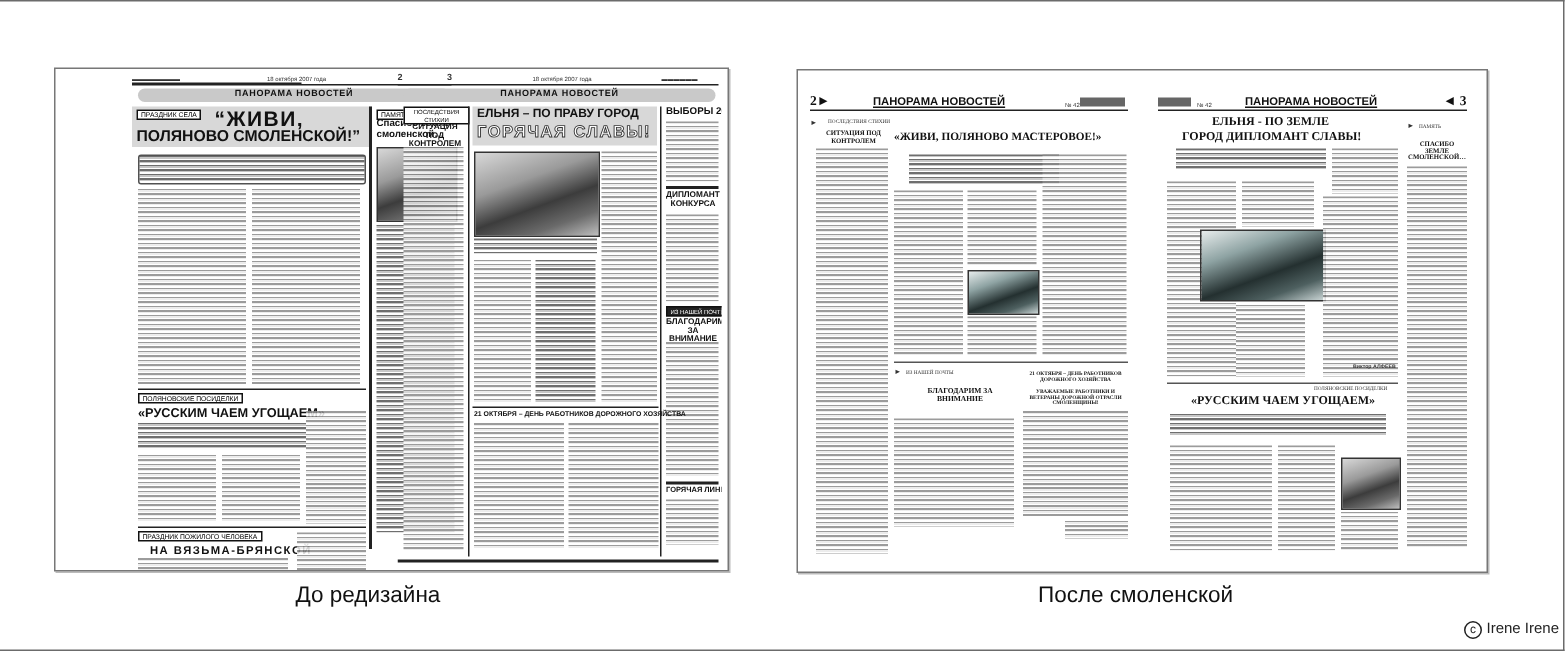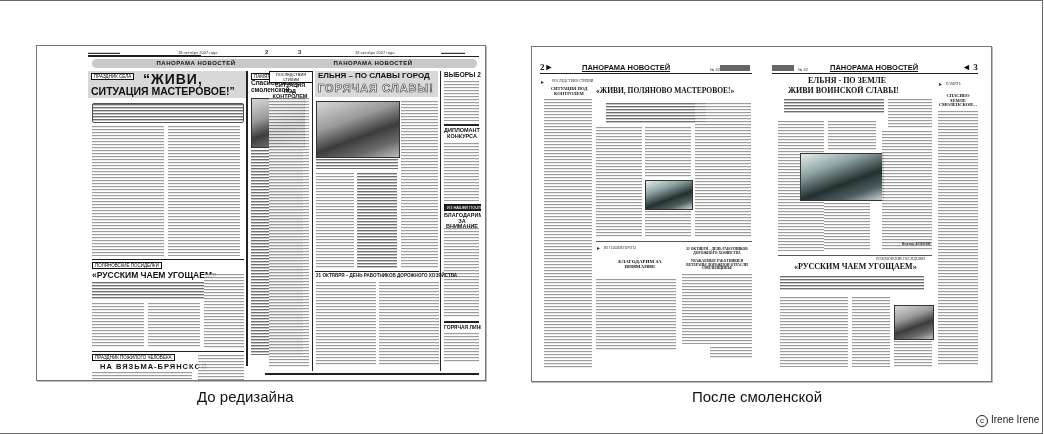--- a/index.html
+++ b/index.html
@@ -38,21 +38,21 @@
     <div class="small" style="left:0;top:4px;">▬▬▬▬▬▬▬▬</div>
     <div class="small" style="left:90px;top:4px;">18 октября 2007 года</div>
     <div class="small" style="left:210px;top:3px;font-size:6px;font-weight:bold;">3</div>
     <div class="rule" style="left:0;top:10px;width:213px;height:1px;"></div>
 
     <div class="banner" style="left:4px;top:13px;width:208px;height:9px;line-height:9px;">ПАНОРАМА НОВОСТЕЙ</div>
 
     <div class="grayhead" style="position:absolute;left:0;top:25px;width:160px;height:27px;"></div>
     <div class="tag" style="left:3px;top:27px;">ПРАЗДНИК СЕЛА</div>
     <div class="h" style="left:55px;top:26px;font-size:14px;letter-spacing:1px;">“ЖИВИ,</div>
-    <div class="h" style="left:3px;top:40px;font-size:10.5px;">СИТУАЦИЯ МАСТЕРОВОЕ!”</div>
+    <div class="h" style="left:3px;top:40px;font-size:10.5px;">ПОЛЯНОВО СМОЛЕНСКОЙ!”</div>
 
     <div class="txt dark" style="left:4px;top:57px;width:150px;height:18px;border:1px solid #333;border-radius:2px;"></div>
     <div class="txt" style="left:4px;top:80px;width:72px;height:130px;"></div>
     <div class="txt" style="left:80px;top:80px;width:72px;height:130px;"></div>
     <div class="rule" style="left:158px;top:25px;width:2px;height:295px;"></div>
 
     <div class="tag" style="left:163px;top:27px;">ПАМЯТЬ</div>
     <div class="h" style="left:163px;top:34px;font-size:6.5px;width:55px;white-space:normal;">Спасибо земле смоленской…</div>
     <div class="photo" style="left:163px;top:52px;width:52px;height:48px;"></div>
     <div class="txt dark" style="left:163px;top:104px;width:52px;height:205px;"></div>
@@ -78,21 +78,21 @@
     <div class="small" style="left:176px;top:4px;">▬▬▬▬▬▬</div>
     <div class="rule" style="left:0;top:10px;width:214px;height:1px;"></div>
     <div class="banner" style="left:4px;top:13px;width:208px;height:9px;line-height:9px;">ПАНОРАМА НОВОСТЕЙ</div>
 
     <div class="tag" style="left:4px;top:25px;font-size:4px;width:38px;white-space:normal;text-align:center;">ПОСЛЕДСТВИЯ СТИХИИ</div>
     <div class="h" style="left:4px;top:37px;font-size:5.5px;width:42px;white-space:normal;text-align:center;">СИТУАЦИЯ ПОД КОНТРОЛЕМ</div>
     <div class="txt" style="left:4px;top:52px;width:40px;height:270px;"></div>
     <div class="rule" style="left:47px;top:25px;width:1px;height:300px;"></div>
 
     <div class="grayhead" style="position:absolute;left:50px;top:25px;width:123px;height:26px;"></div>
-    <div class="h" style="left:53px;top:26px;font-size:8px;">ЕЛЬНЯ – ПО СЛАВЫ ГОРОД</div>
+    <div class="h" style="left:53px;top:26px;font-size:8px;">ЕЛЬНЯ – ПО ПРАВУ ГОРОД</div>
     <div class="h" style="left:53px;top:37px;font-size:11px;color:#fff;-webkit-text-stroke:0.6px #333;letter-spacing:1px;">ГОРЯЧАЯ СЛАВЫ!</div>
     <div class="photo" style="left:51px;top:55px;width:82px;height:55px;"></div>
     <div class="txt dark" style="left:51px;top:113px;width:82px;height:10px;"></div>
     <div class="txt" style="left:51px;top:127px;width:38px;height:95px;"></div>
     <div class="txt dark" style="left:92px;top:127px;width:40px;height:95px;"></div>
     <div class="txt" style="left:136px;top:55px;width:37px;height:167px;"></div>
     <div class="rule" style="left:175px;top:25px;width:1px;height:300px;"></div>
 
     <div class="h" style="left:179px;top:26px;font-size:6.5px;">ВЫБОРЫ 2007</div>
     <div class="txt" style="left:179px;top:35px;width:35px;height:40px;"></div>
@@ -148,21 +148,21 @@
   </div>
 
   <div class="page" style="left:240px;width:214px;">
     <div class="rule" style="left:0;top:18px;width:22px;height:6px;background:#666;"></div>
     <div class="small" style="left:26px;top:20px;">№ 42</div>
     <div class="h" style="left:58px;top:17px;font-size:7.5px;text-decoration:underline;">ПАНОРАМА НОВОСТЕЙ</div>
     <div class="h serif" style="left:190px;top:16px;font-size:9px;">◄ <span>3</span></div>
     <div class="rule" style="left:0;top:26px;width:206px;height:1px;"></div>
 
     <div class="h serif" style="left:36px;top:30px;font-size:8px;">ЕЛЬНЯ - ПО ЗЕМЛЕ</div>
-    <div class="h serif" style="left:16px;top:40px;font-size:8px;">ЖИВИ ВОИНСКОЙ СЛАВЫ!</div>
+    <div class="h serif" style="left:16px;top:40px;font-size:8px;">ГОРОД ДИПЛОМАНТ СЛАВЫ!</div>
     <div class="txt dark" style="left:12px;top:52px;width:100px;height:14px;"></div>
     <div class="txt" style="left:116px;top:52px;width:44px;height:30px;"></div>
     <div class="txt" style="left:6px;top:74px;width:46px;height:130px;"></div>
     <div class="txt" style="left:56px;top:74px;width:48px;height:30px;"></div>
     <div class="photo teal" style="left:28px;top:106px;width:82px;height:46px;"></div>
     <div class="txt" style="left:52px;top:156px;width:46px;height:48px;"></div>
     <div class="txt" style="left:110px;top:84px;width:50px;height:120px;"></div>
     <div class="small" style="left:130px;top:195px;font-size:3.5px;font-weight:bold;">Виктор АЛФЕЕВ</div>
 
     <div class="small" style="left:166px;top:34px;font-size:5px;">►</div>

